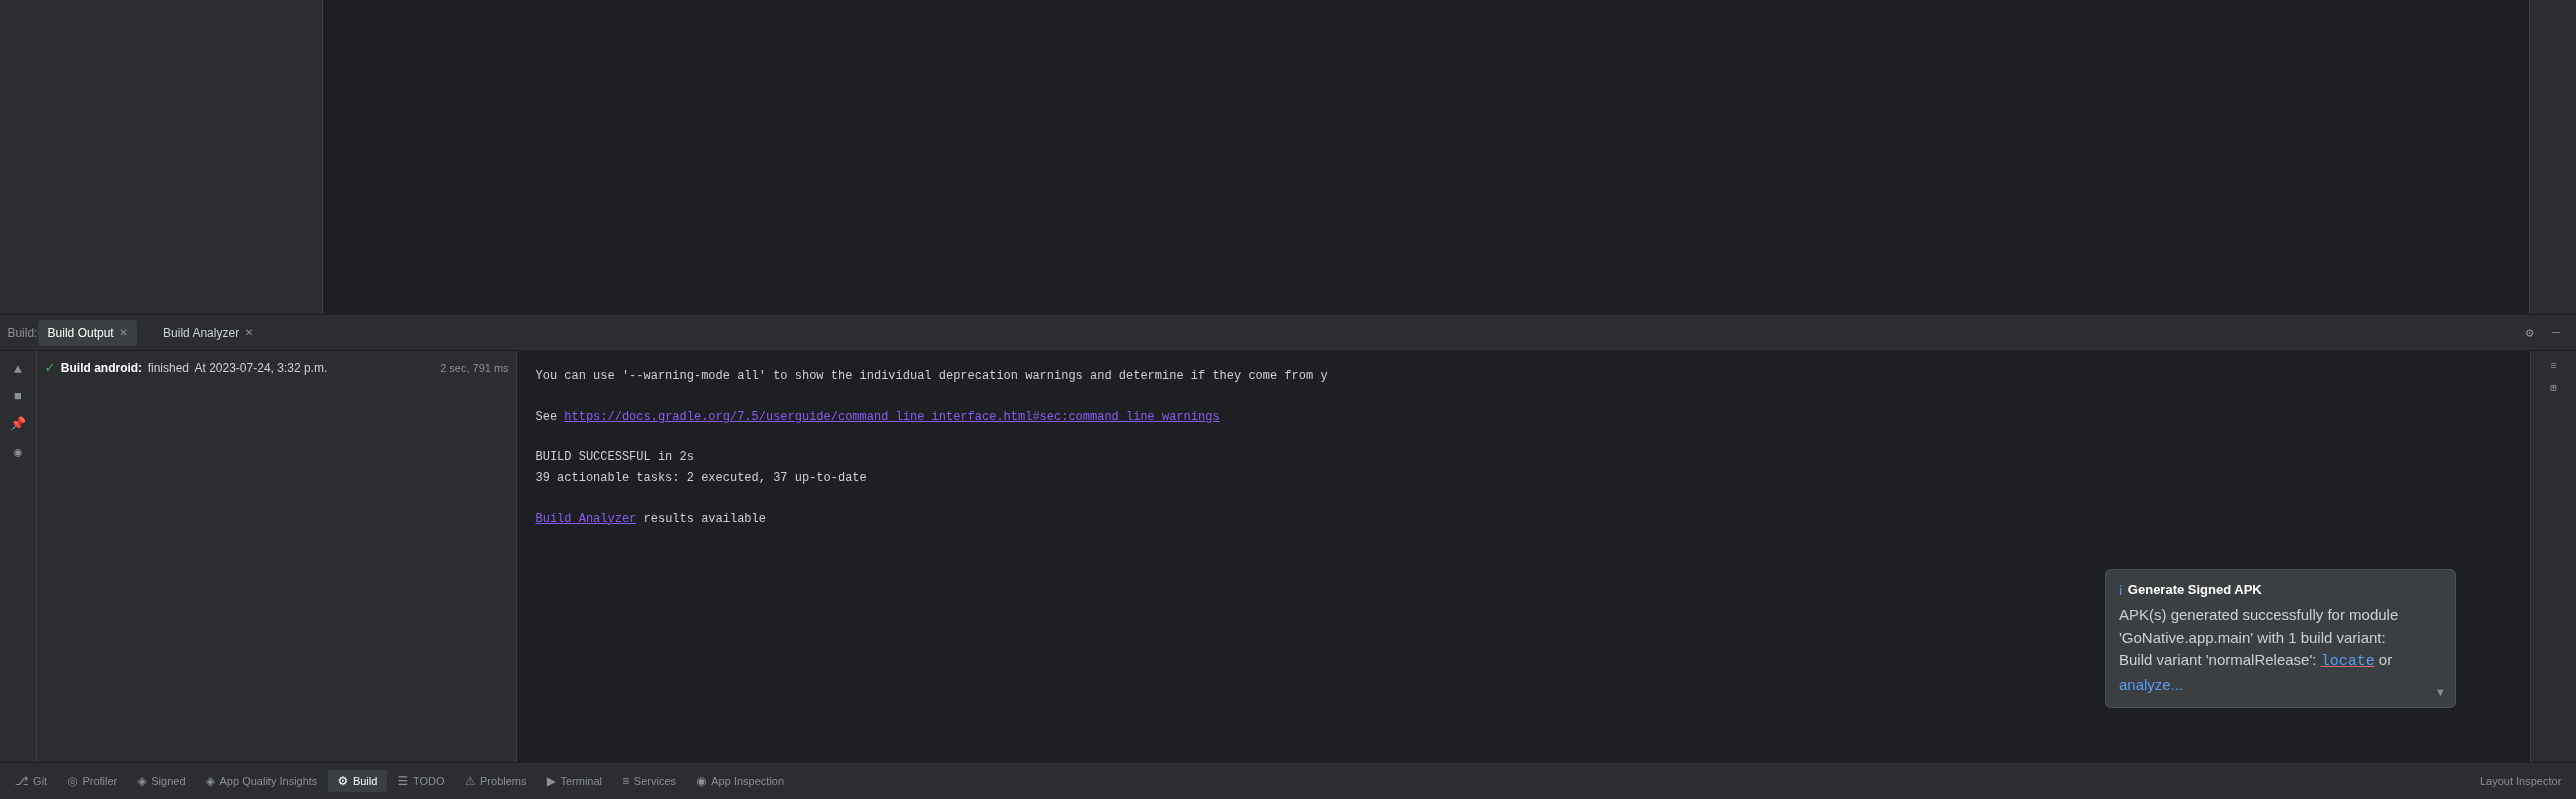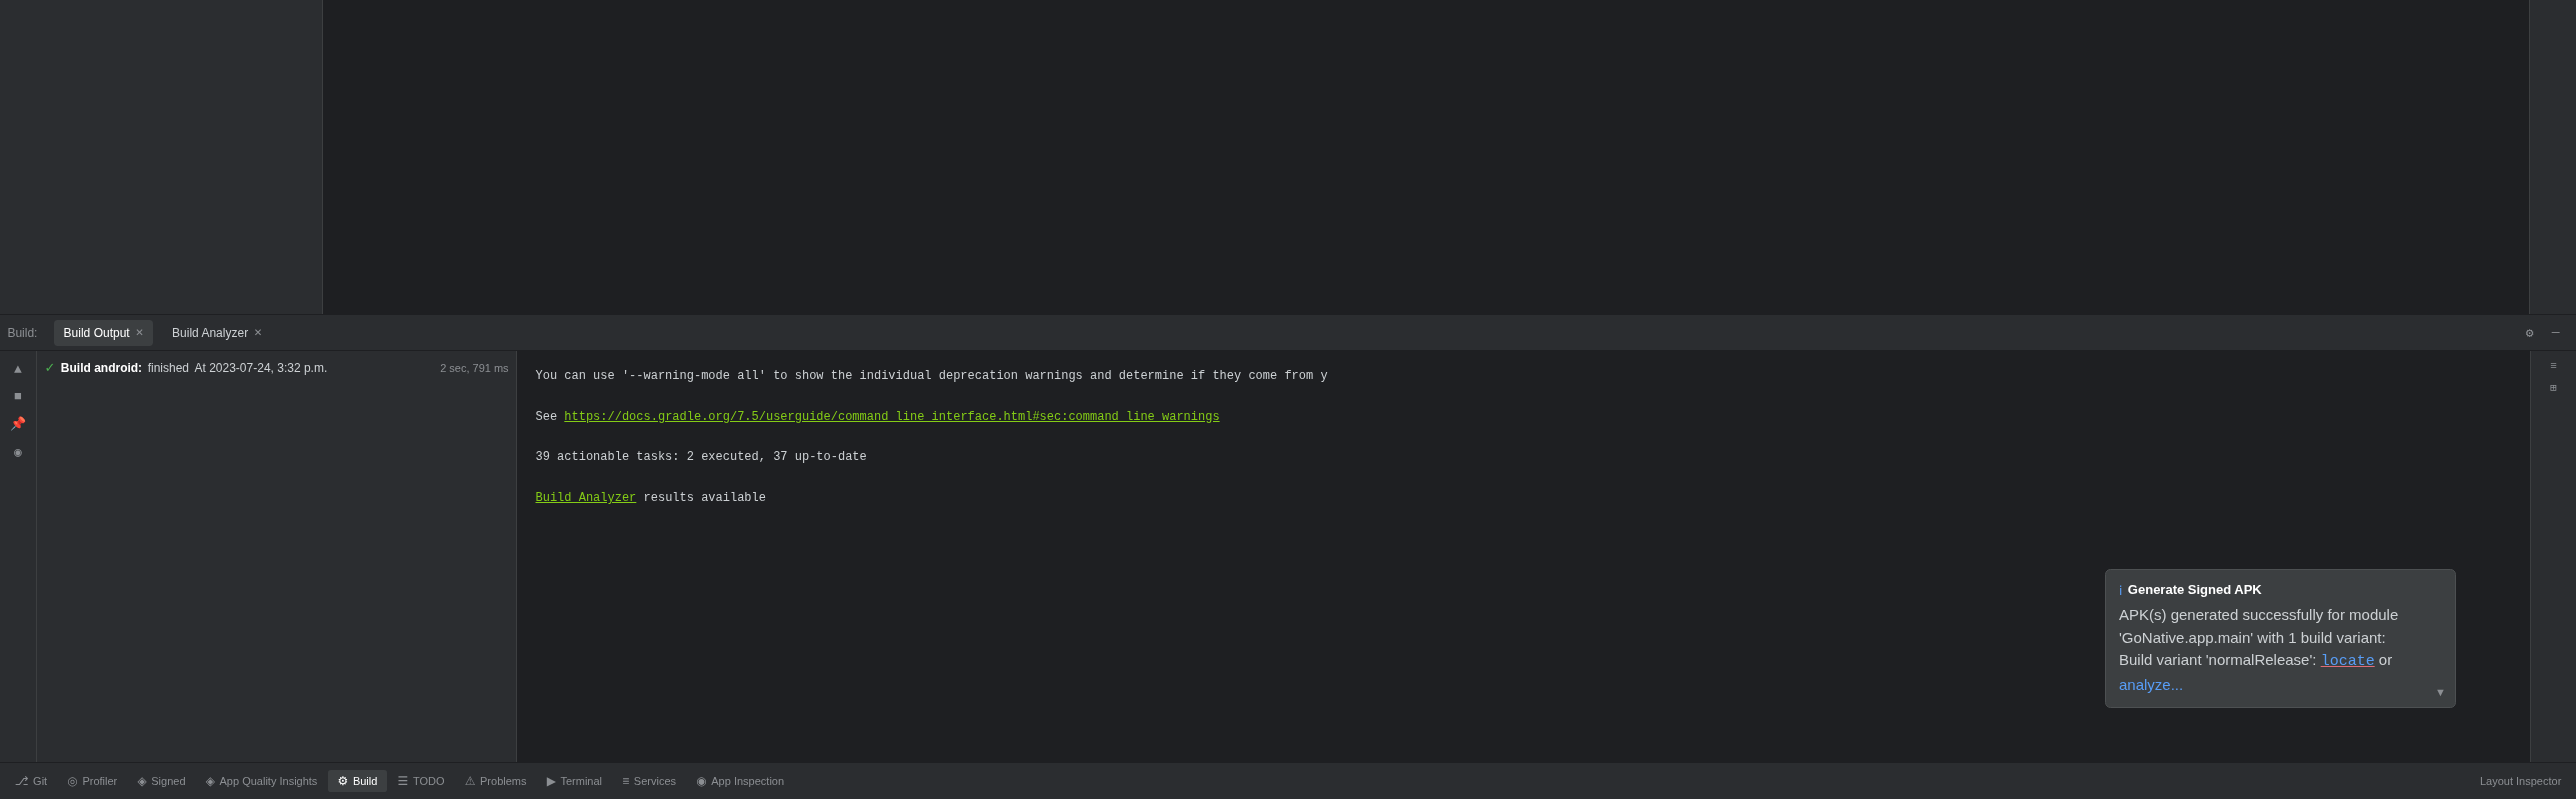--- a/index.html
+++ b/index.html
@@ -45,34 +45,34 @@
       height: 37px;
       border-bottom: 0.9px solid #1e1f22;
       border-top: 0.9px solid #1e1f22;
       padding: 0 7.4px;
     }
 
     .build-label {
       color: #8c8f93;
       font-family: 'Segoe UI', Arial, sans-serif;
       font-size: 12px;
-      margin-right: 17px;
+      margin-right: 1px;
     }
 
     .build-tab {
       display: flex;
       align-items: center;
       height: 26px;
       padding: 0 9.2px;
       font-family: 'Segoe UI', Arial, sans-serif;
       font-size: 12px;
       color: #cdd1d4;
       border-radius: 3.7px;
       cursor: pointer;
-      margin-right: 10px;
+      margin-right: 17px;
     }
 
     .build-tab.active {
       background: #3c3f41;
       color: #ffffff;
     }
 
     .build-tab .close-x {
       margin-left: 5.5px;
       color: #8c8f93;
@@ -171,21 +171,21 @@
       position: relative;
     }
 
     .build-log p {
       line-height: 1.7;
       white-space: pre;
       font-family: Liberation Mono, monospace;
     }
 
     .build-log a {
-      color: #84cc16;
+      color: #8b5cf6;
       text-decoration: underline;
     }
 
     .build-log .success {
       color: #cdd1d4;
     }
 
     
     .build-log-right {
       width: 46px;
@@ -370,20 +370,21 @@
       <span>At 2023-07-24, 3:32 p.m.</span>
       <span class="build-time">2 sec, 791 ms</span>
     </div>
   </div>
 
   <div class="build-log">
     <p>You can use '--warning-mode all' to show the individual deprecation warnings and determine if they come from y</p>
     <p> </p>
     <p>See <a href="#">https://docs.gradle.org/7.5/userguide/command_line_interface.html#sec:command_line_warnings</a></p>
     <p> </p>
+    <p class="success">BUILD SUCCESSFUL in 2s</p>
     <p>39 actionable tasks: 2 executed, 37 up-to-date</p>
     <p> </p>
     <p><a href="#">Build Analyzer</a> results available</p>
 
     <div class="notification-popup">
       <div class="notification-header">
         <span class="info-icon">ℹ</span>
         <span class="notification-title">Generate Signed APK</span>
       </div>
       <div class="notification-body">

